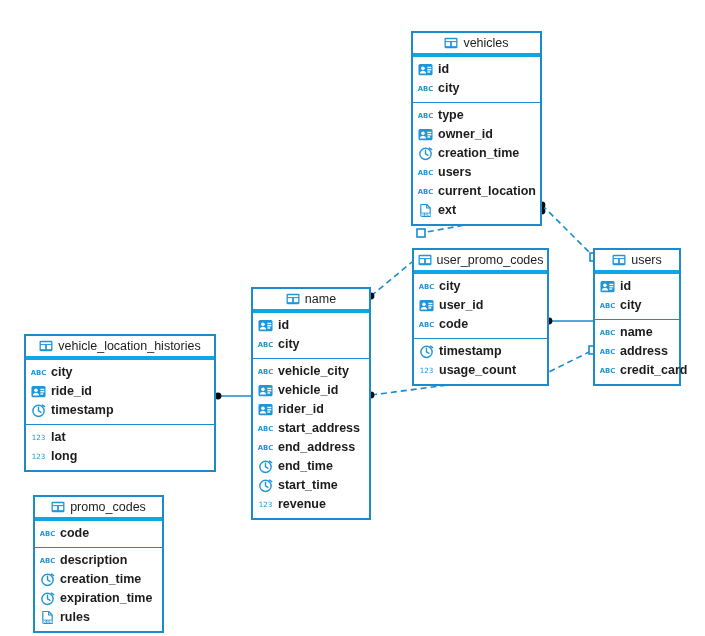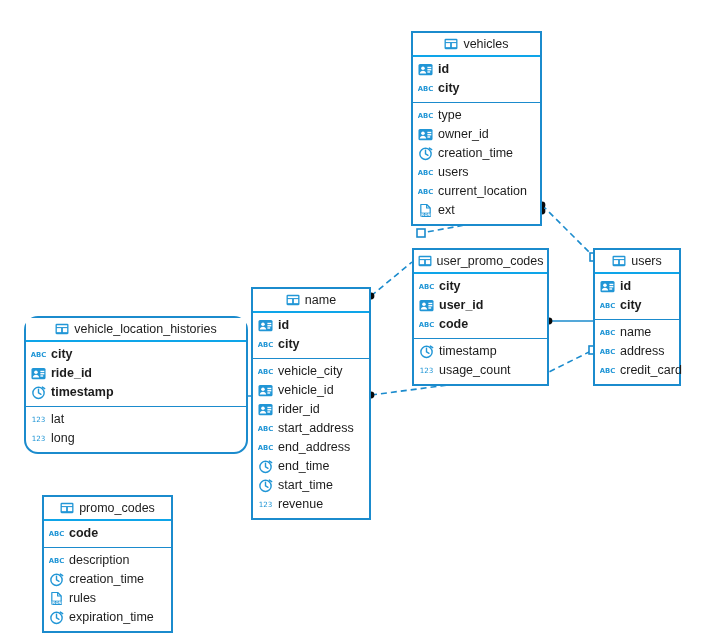--- a/index.html
+++ b/index.html
@@ -29,21 +29,21 @@
   }
   .table-node {
     position: absolute;
     box-sizing: border-box;
     border: 2px solid #1b8bcd;
     background: #ffffff;
   }
   .tbl-header {
     box-sizing: border-box;
     height: 24px;
-    border-bottom: 2px solid #0ea5e9;
+    border-bottom: 4px solid #0ea5e9;
     display: flex;
     align-items: center;
     justify-content: center;
     gap: 5px;
     background: #ffffff;
     padding: 0 6px;
   }
   .tbl-title {
     font-size: 12.5px;
     color: #1c1c1c;
@@ -61,20 +61,21 @@
     align-items: center;
     gap: 5px;
     height: 19px;
     padding: 0 24px 0 5px;
     white-space: nowrap;
   }
   .col-name {
     font-size: 12.5px;
     color: #1c1c1c;
     line-height: 1;
+    font-weight: bold;
   }
   .col-row.bold .col-name {
     font-weight: bold;
   }
   .ic {
     width: 15px;
     height: 15px;
     flex: 0 0 15px;
     display: block;
   }
@@ -452,21 +453,21 @@
           <div class="col-row">
             <span>
               <svg class="ic" viewBox="0 0 18 16" xmlns="http://www.w3.org/2000/svg">
                 <text x="9" y="10.8" text-anchor="middle" font-family="DejaVu Sans, sans-serif" font-size="8.6" fill="#2196d6">123</text>
               </svg>
             </span>
             <span class="col-name">revenue</span>
           </div>
         </div>
       </div>
-      <div class="table-node" style="left: 24px; top: 316px; width: 224px; border-radius: 14px;">
+      <div class="table-node" style="left: 24px; top: 334px; width: 192px;">
         <div class="tbl-header">
           <span>
             <svg class="ic-hdr" viewBox="0 0 16 13" xmlns="http://www.w3.org/2000/svg">
               <rect x="0.6" y="0.6" width="14.8" height="11.8" rx="1.3" fill="#2196d6"></rect>
               <rect x="2.1" y="2.2" width="11.8" height="2.1" fill="#ffffff"></rect>
               <rect x="2.1" y="5.5" width="4.9" height="4.6" fill="#ffffff"></rect>
               <rect x="9" y="5.5" width="4.9" height="4.6" fill="#ffffff"></rect>
             </svg>
           </span>
           <span class="tbl-title">vehicle_location_histories</span>
@@ -516,21 +517,21 @@
           <div class="col-row">
             <span>
               <svg class="ic" viewBox="0 0 18 16" xmlns="http://www.w3.org/2000/svg">
                 <text x="9" y="10.8" text-anchor="middle" font-family="DejaVu Sans, sans-serif" font-size="8.6" fill="#2196d6">123</text>
               </svg>
             </span>
             <span class="col-name">long</span>
           </div>
         </div>
       </div>
-      <div class="table-node" style="left: 42px; top: 495px; width: 131px;">
+      <div class="table-node" style="left: 33px; top: 495px; width: 131px;">
         <div class="tbl-header">
           <span>
             <svg class="ic-hdr" viewBox="0 0 16 13" xmlns="http://www.w3.org/2000/svg">
               <rect x="0.6" y="0.6" width="14.8" height="11.8" rx="1.3" fill="#2196d6"></rect>
               <rect x="2.1" y="2.2" width="11.8" height="2.1" fill="#ffffff"></rect>
               <rect x="2.1" y="5.5" width="4.9" height="4.6" fill="#ffffff"></rect>
               <rect x="9" y="5.5" width="4.9" height="4.6" fill="#ffffff"></rect>
             </svg>
           </span>
           <span class="tbl-title">promo_codes</span>
@@ -560,35 +561,35 @@
                 <circle cx="8" cy="8.4" r="6" fill="none" stroke="#2196d6" stroke-width="1.5"></circle>
                 <path d="M8 4.6 L8 8.4 L10.7 9.9" fill="none" stroke="#2196d6" stroke-width="1.5" stroke-linecap="round"></path>
                 <path d="M12.1 2.2 L14.6 3.9" fill="none" stroke="#2196d6" stroke-width="1.5" stroke-linecap="round"></path>
               </svg>
             </span>
             <span class="col-name">creation_time</span>
           </div>
           <div class="col-row">
             <span>
               <svg class="ic" viewBox="0 0 16 16" xmlns="http://www.w3.org/2000/svg">
+                <circle cx="8" cy="8.4" r="6" fill="none" stroke="#2196d6" stroke-width="1.5"></circle>
+                <path d="M8 4.6 L8 8.4 L10.7 9.9" fill="none" stroke="#2196d6" stroke-width="1.5" stroke-linecap="round"></path>
+                <path d="M12.1 2.2 L14.6 3.9" fill="none" stroke="#2196d6" stroke-width="1.5" stroke-linecap="round"></path>
+              </svg>
+            </span>
+            <span class="col-name">expiration_time</span>
+          </div>
+          <div class="col-row">
+            <span>
+              <svg class="ic" viewBox="0 0 16 16" xmlns="http://www.w3.org/2000/svg">
                 <path d="M3 1.6 h6.3 L13 5.3 V14.4 H3 Z" fill="#ffffff" stroke="#2196d6" stroke-width="1.3" stroke-linejoin="round"></path>
                 <path d="M9.2 1.8 V5.3 H12.9" fill="none" stroke="#2196d6" stroke-width="1.2"></path>
                 <rect x="3" y="10.3" width="10" height="4.2" fill="#2196d6"></rect>
                 <text x="8" y="13.7" text-anchor="middle" font-family="DejaVu Sans, sans-serif" font-size="3.9" font-weight="bold" fill="#ffffff">JSON</text>
               </svg>
             </span>
             <span class="col-name">rules</span>
-          </div>
-          <div class="col-row">
-            <span>
-              <svg class="ic" viewBox="0 0 16 16" xmlns="http://www.w3.org/2000/svg">
-                <circle cx="8" cy="8.4" r="6" fill="none" stroke="#2196d6" stroke-width="1.5"></circle>
-                <path d="M8 4.6 L8 8.4 L10.7 9.9" fill="none" stroke="#2196d6" stroke-width="1.5" stroke-linecap="round"></path>
-                <path d="M12.1 2.2 L14.6 3.9" fill="none" stroke="#2196d6" stroke-width="1.5" stroke-linecap="round"></path>
-              </svg>
-            </span>
-            <span class="col-name">expiration_time</span>
           </div>
         </div>
       </div>
     </div>
 
 </div>
 
 </body></html>

